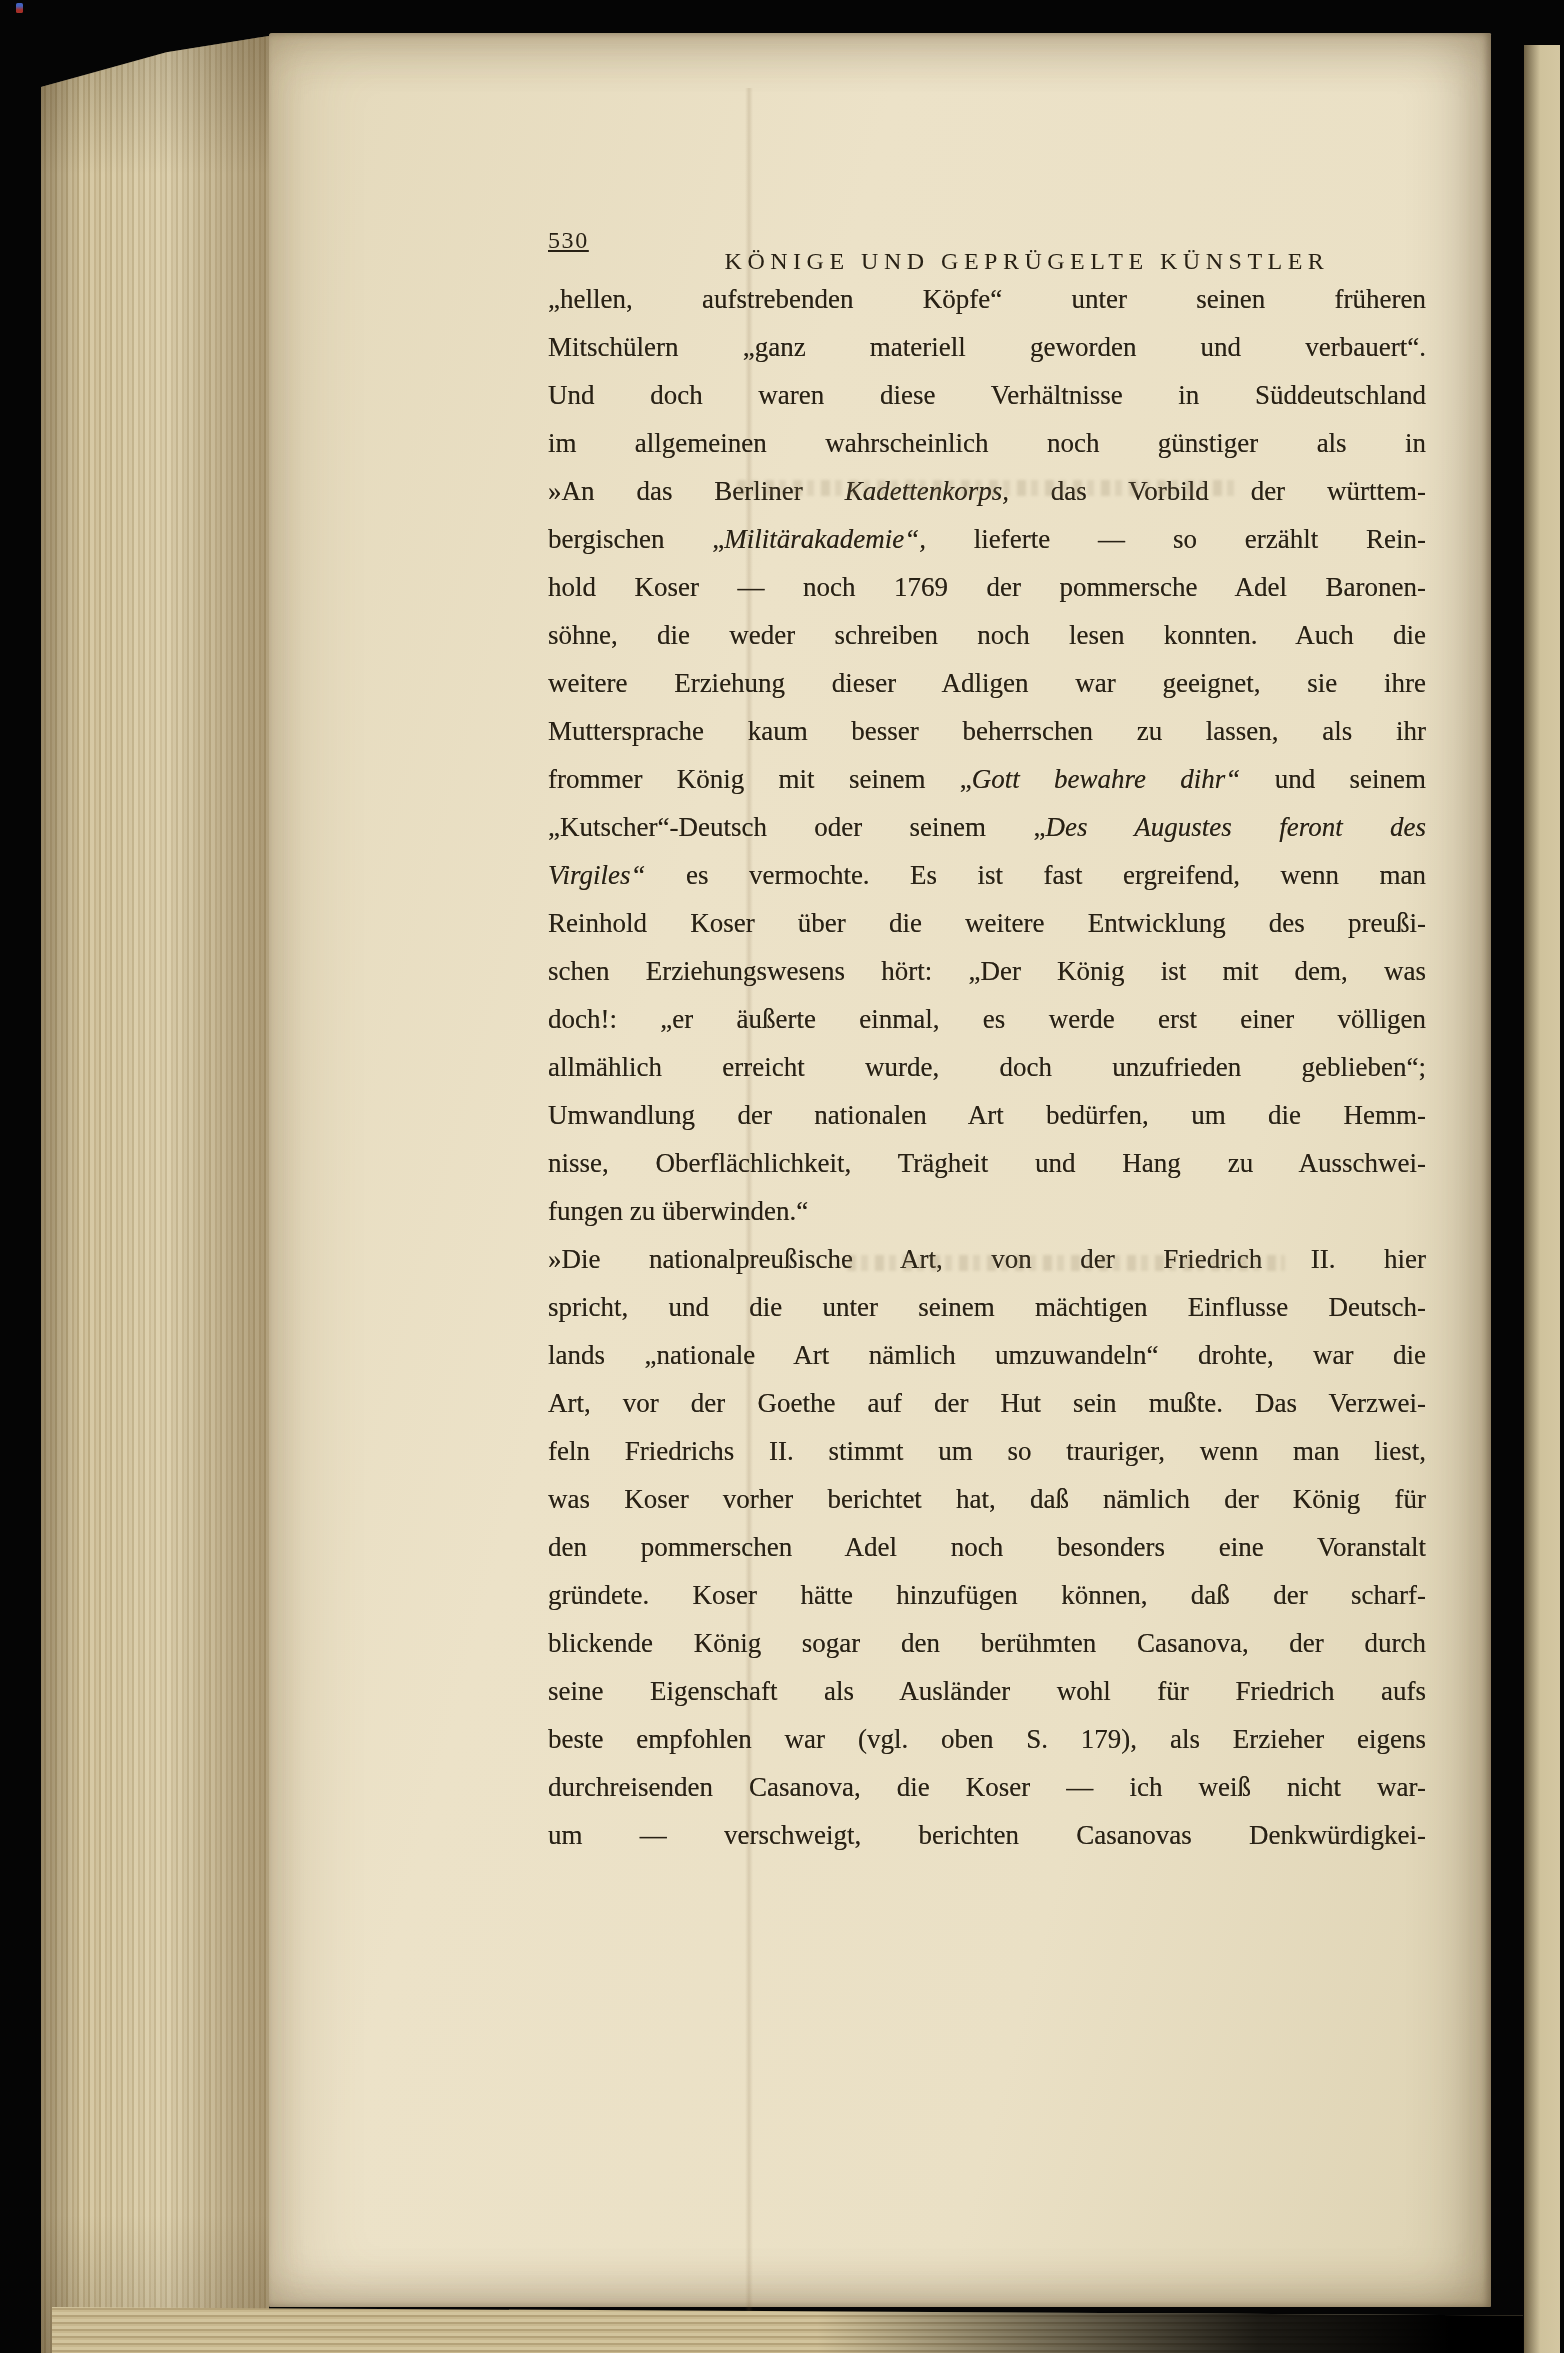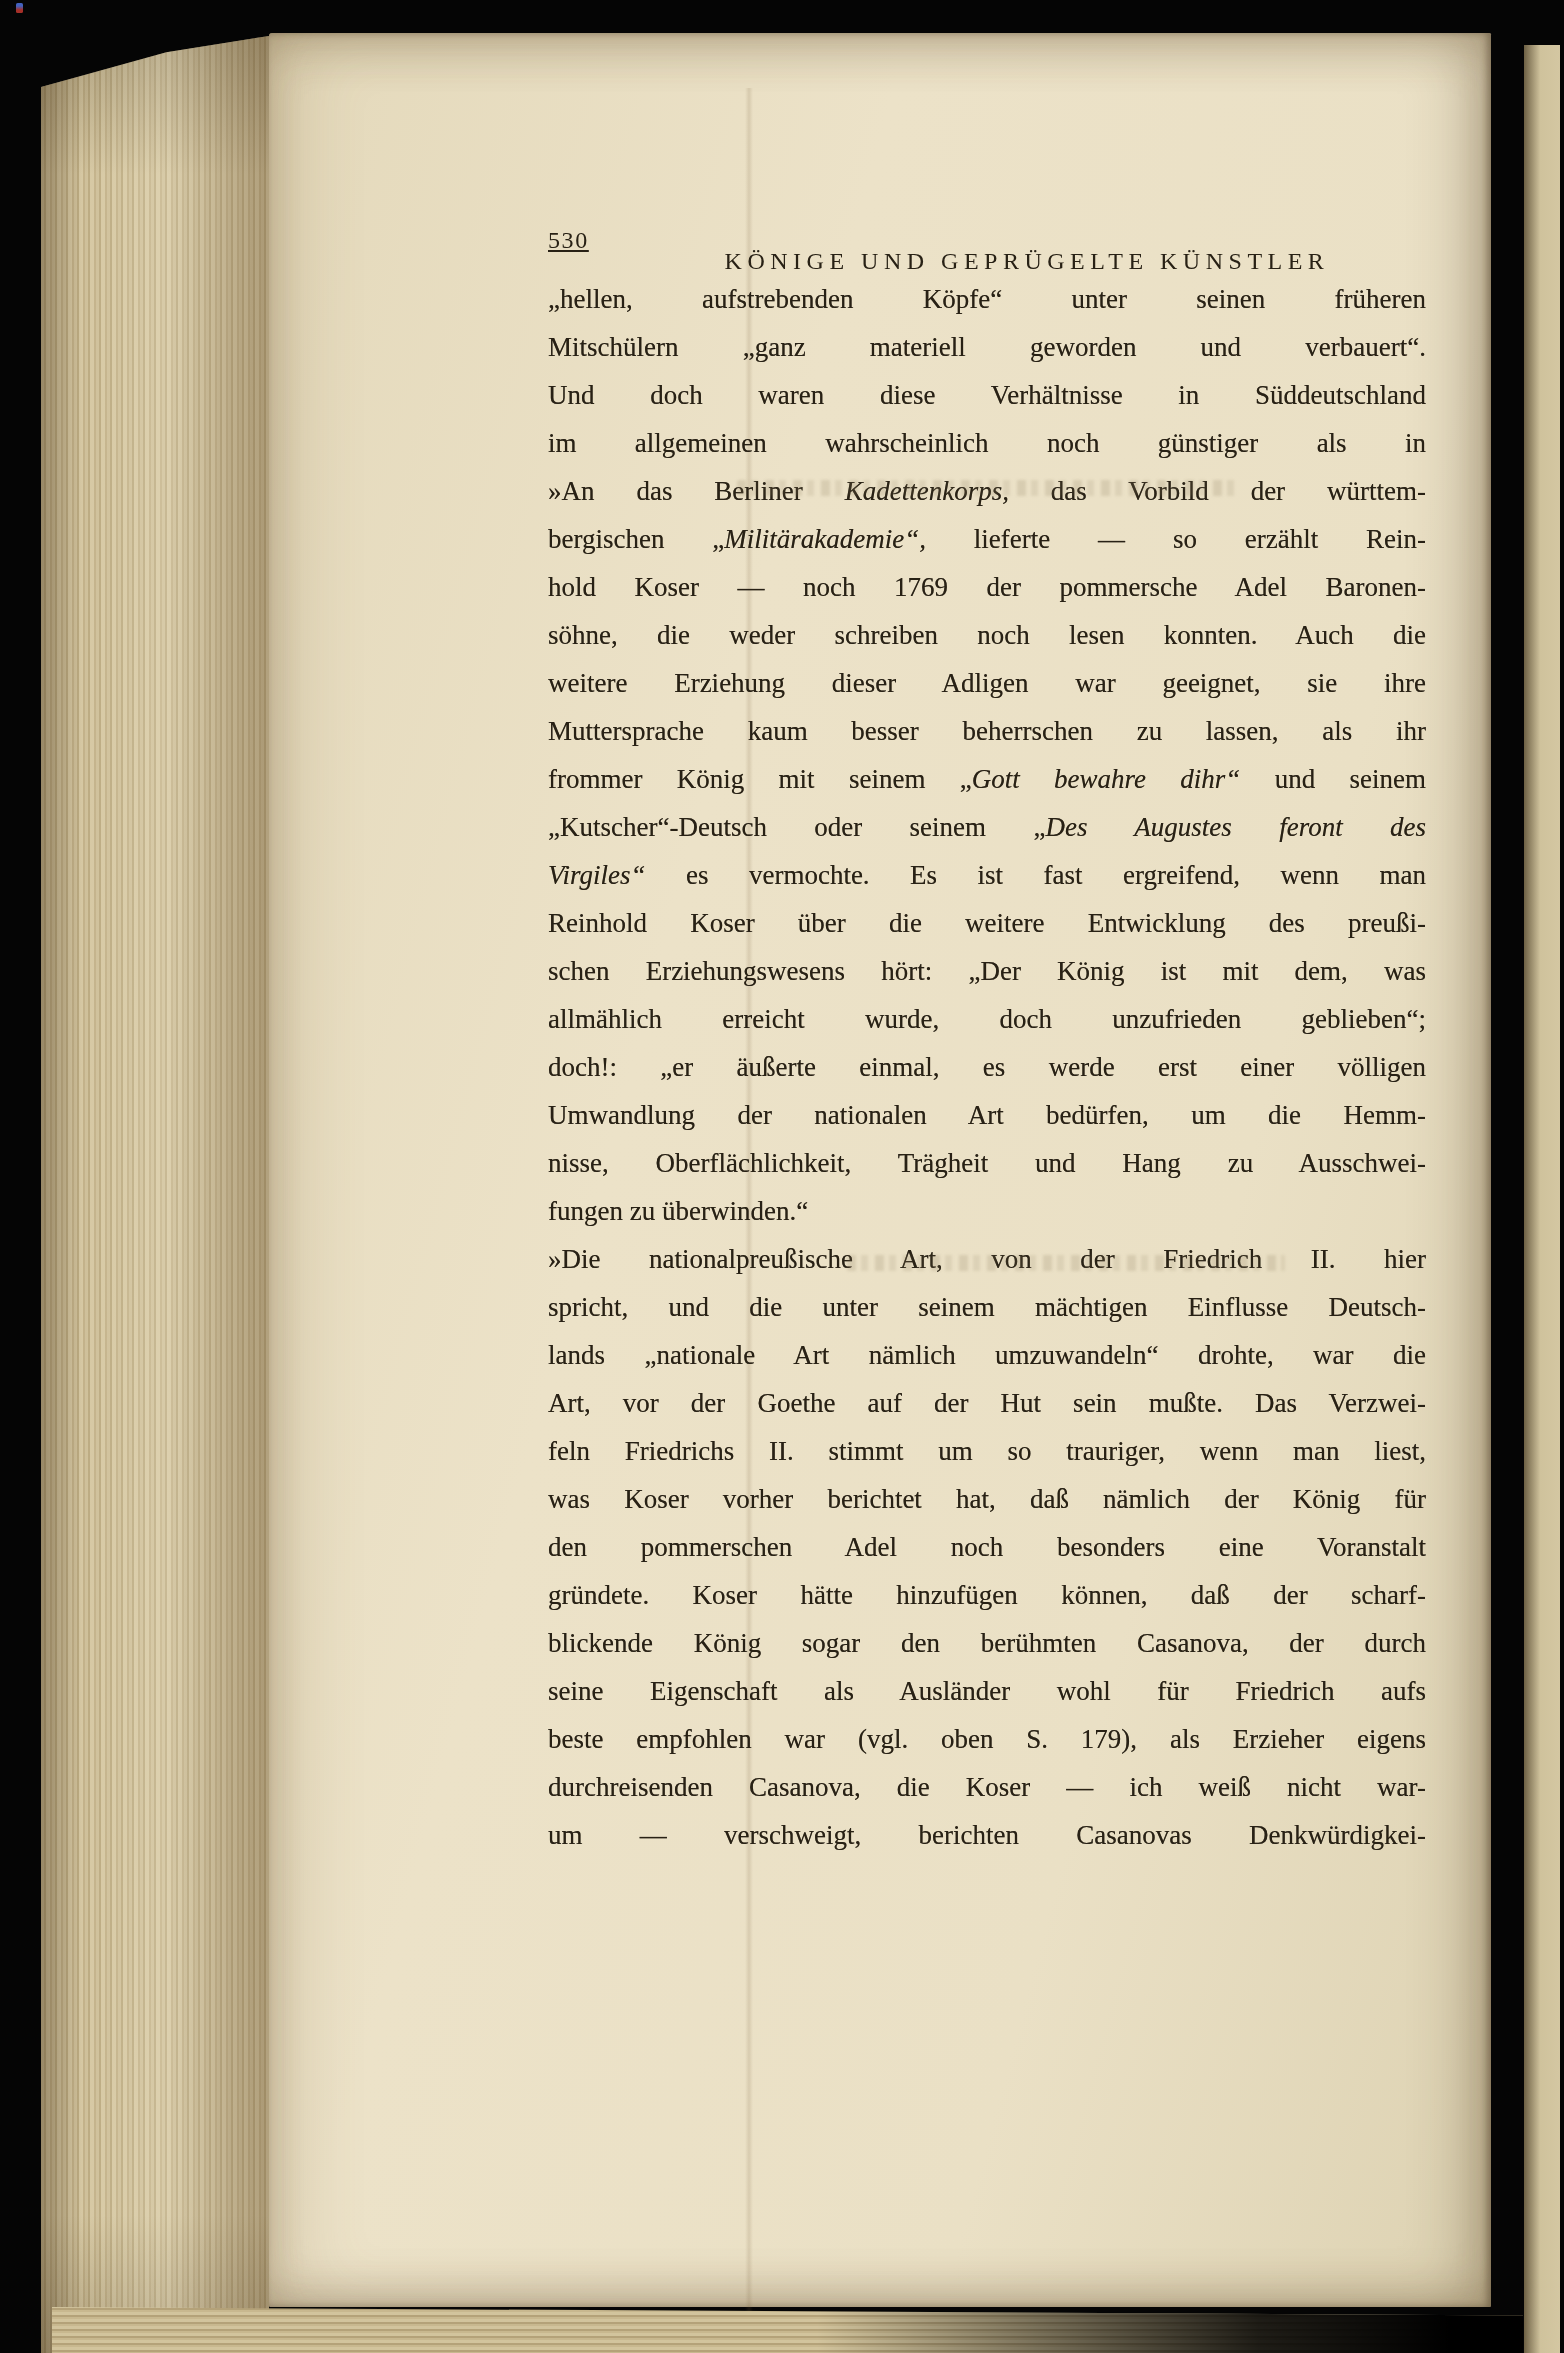--- a/index.html
+++ b/index.html
@@ -111,22 +111,22 @@
       <div class="line"><span>bergischen „</span><i>Militärakademie“,</i><span> lieferte — so erzählt Rein-</span></div>
       <div class="line"><span>hold Koser — noch 1769 der pommersche Adel Baronen-</span></div>
       <div class="line"><span>söhne, die weder schreiben noch lesen konnten. Auch die</span></div>
       <div class="line"><span>weitere Erziehung dieser Adligen war geeignet, sie ihre</span></div>
       <div class="line"><span>Muttersprache kaum besser beherrschen zu lassen, als ihr</span></div>
       <div class="line"><span>frommer König mit seinem „</span><i>Gott bewahre dihr“</i><span> und seinem</span></div>
       <div class="line"><span>„Kutscher“-Deutsch oder seinem „</span><i>Des Augustes feront des</i></div>
       <div class="line"><i>Virgiles“</i><span> es vermochte. Es ist fast ergreifend, wenn man</span></div>
       <div class="line"><span>Reinhold Koser über die weitere Entwicklung des preußi-</span></div>
       <div class="line"><span>schen Erziehungswesens hört: „Der König ist mit dem, was</span></div>
+      <div class="line"><span>doch!: „er äußerte einmal, es werde erst einer völligen</span></div>
       <div class="line"><span>allmählich erreicht wurde, doch unzufrieden geblieben“;</span></div>
-      <div class="line"><span>doch!: „er äußerte einmal, es werde erst einer völligen</span></div>
       <div class="line"><span>Umwandlung der nationalen Art bedürfen, um die Hemm-</span></div>
       <div class="line"><span>nisse, Oberflächlichkeit, Trägheit und Hang zu Ausschwei-</span></div>
       <div class="line left"><span>fungen zu überwinden.“</span></div>
       <div class="line"><span>»Die nationalpreußische Art, von der Friedrich II. hier</span></div>
       <div class="line"><span>spricht, und die unter seinem mächtigen Einflusse Deutsch-</span></div>
       <div class="line"><span>lands „nationale Art nämlich umzuwandeln“ drohte, war die</span></div>
       <div class="line"><span>Art, vor der Goethe auf der Hut sein mußte. Das Verzwei-</span></div>
       <div class="line"><span>feln Friedrichs II. stimmt um so trauriger, wenn man liest,</span></div>
       <div class="line"><span>was Koser vorher berichtet hat, daß nämlich der König für</span></div>
       <div class="line"><span>den pommerschen Adel noch besonders eine Voranstalt</span></div>

